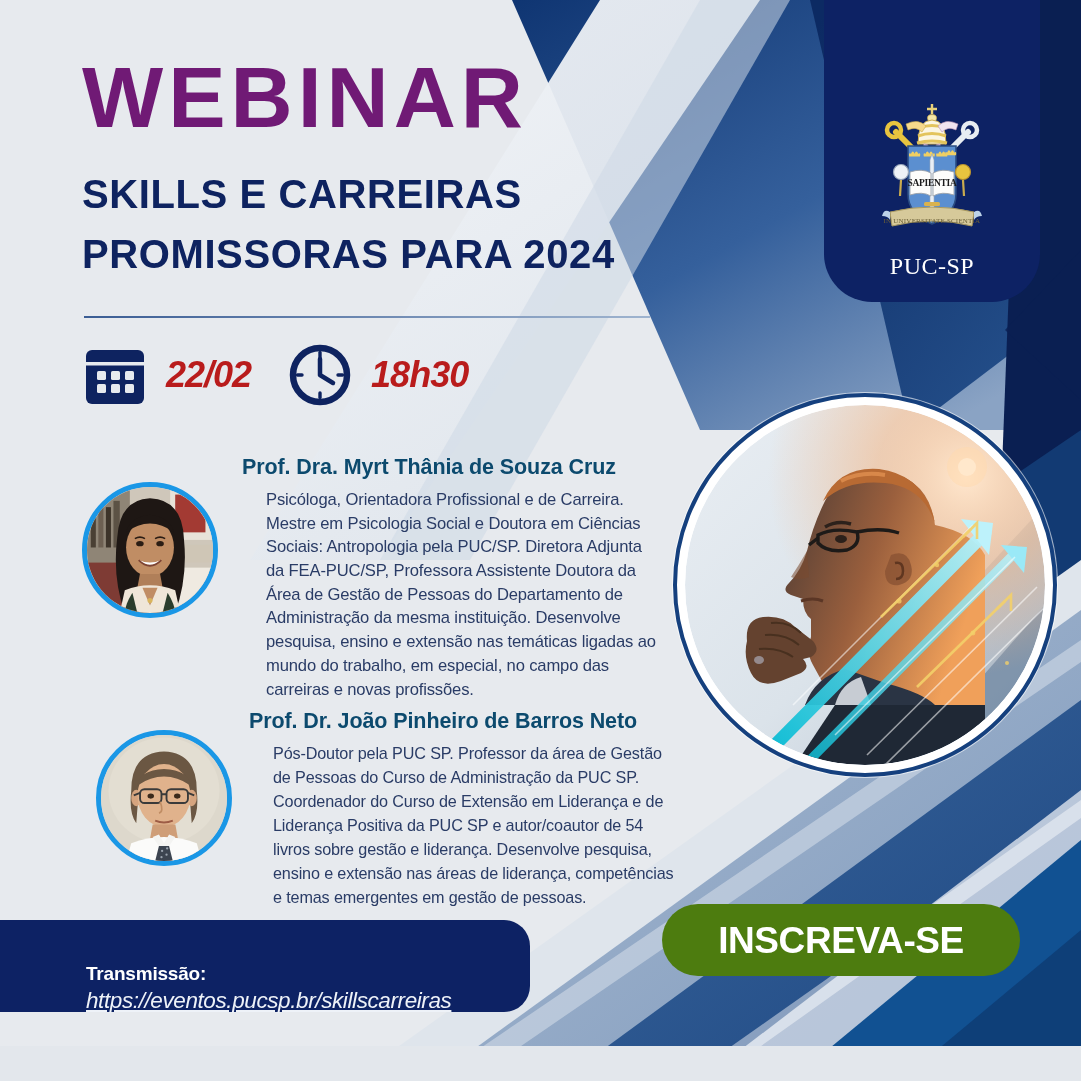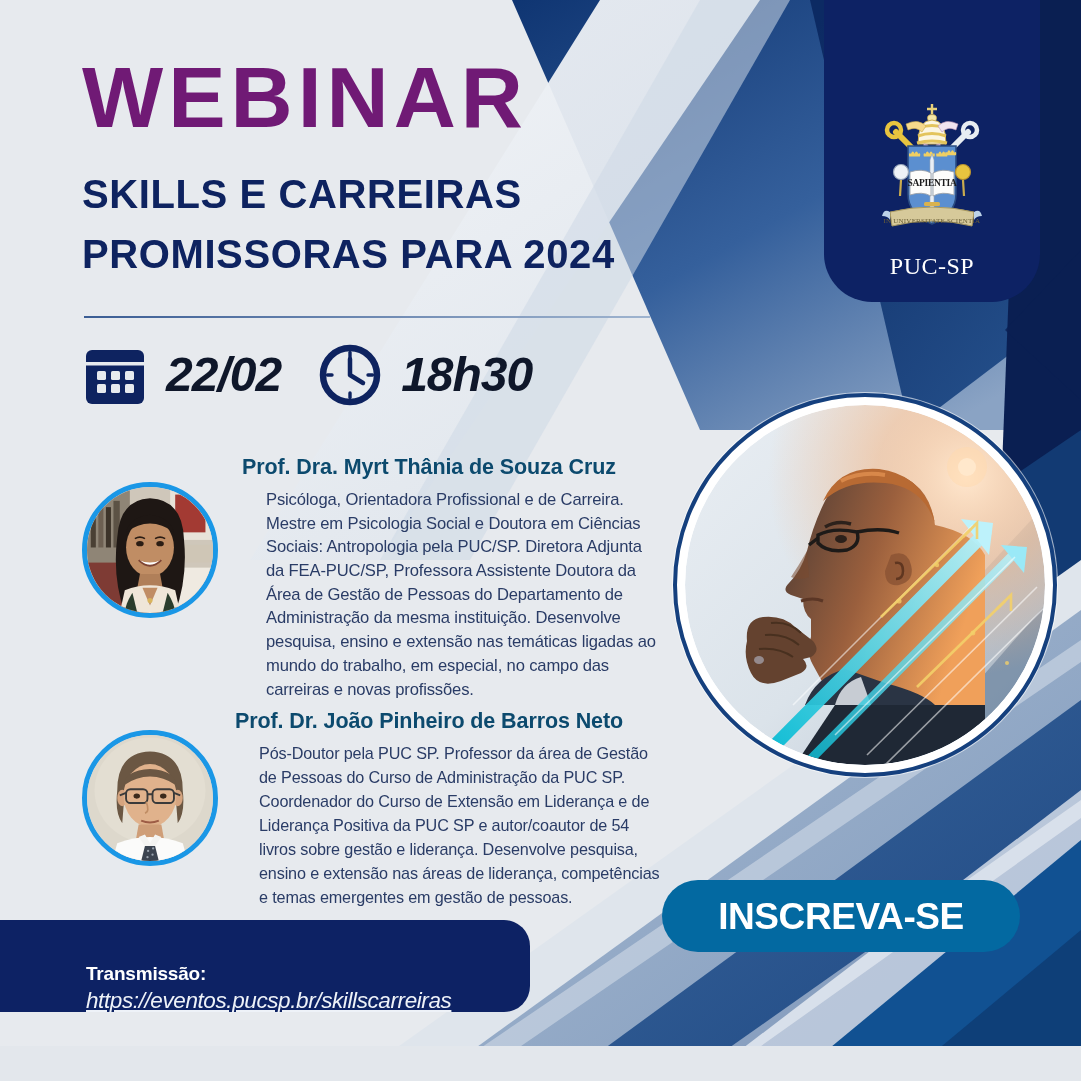--- a/index.html
+++ b/index.html
@@ -84,40 +84,40 @@
     position: absolute;
     left: 80px;
     top: 340px;
     display: flex;
     align-items: center;
     gap: 34px;
     z-index: 6;
   }
   .dt-item { display: flex; align-items: center; gap: 16px; }
   .dt-value {
-    font-size: 48px;
+    font-size: 36px;
     font-weight: 700;
     font-style: italic;
-    color: #0f172a;
+    color: #b91c1c;
     letter-spacing: -1px;
     line-height: 1;
   }
   .icon-cal, .icon-clock { display: block; }
 
   
   .speaker {
     position: absolute;
     display: flex;
     align-items: flex-start;
     gap: 24px;
     z-index: 6;
     width: 578px;
   }
   .speaker.s1 { left: 82px; top: 452px; }
-  .speaker.s2 { left: 82px; top: 706px; gap: 17px; }
+  .speaker.s2 { left: 96px; top: 706px; gap: 17px; }
 
   .avatar-ring {
     flex: 0 0 auto;
     width: 136px;
     height: 136px;
     border-radius: 50%;
     border: 5px solid #1a97e6;
     overflow: hidden;
     position: relative;
     background: #cfd6dd;
@@ -192,24 +192,24 @@
     font-style: italic;
     line-height: 1.3;
     letter-spacing: -0.4px;
     text-decoration: underline;
   }
 
   
   .cta {
     position: absolute;
     left: 662px;
-    top: 880px;
+    top: 904px;
     width: 358px;
     height: 72px;
-    background: #0369a1;
+    background: #4d7c0f;
     border-radius: 36px;
     z-index: 6;
     display: flex;
     align-items: center;
     justify-content: center;
     cursor: pointer;
   }
   .cta-label {
     color: #ffffff;
     font-size: 37px;

